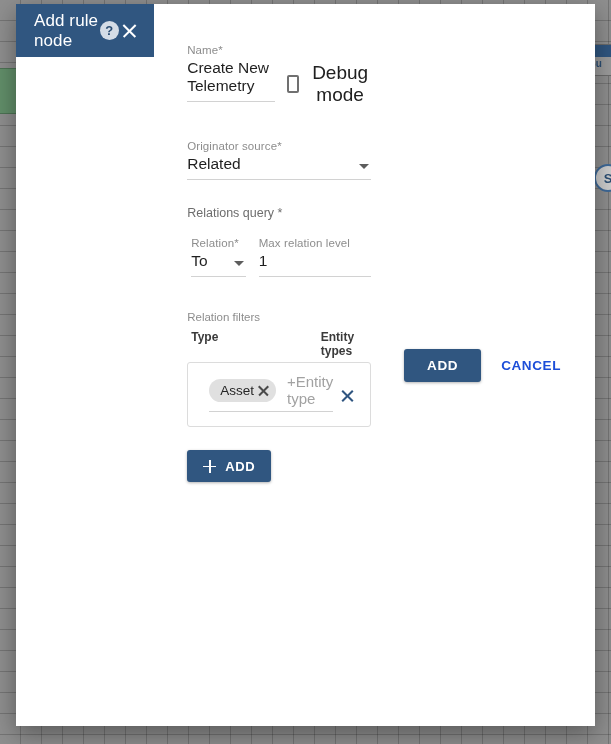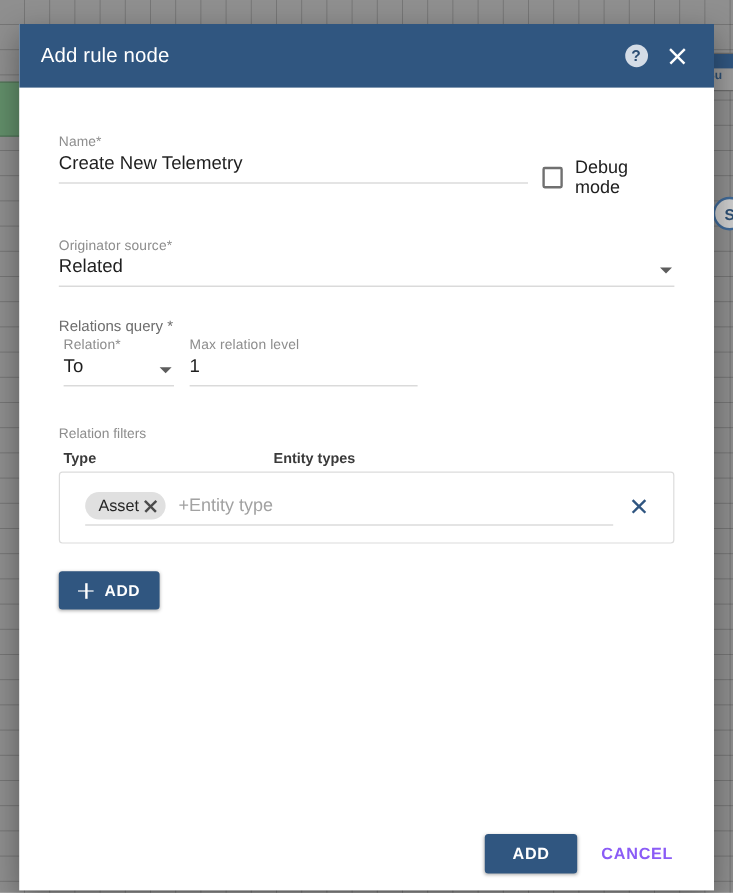--- a/index.html
+++ b/index.html
@@ -69,27 +69,27 @@
     display: flex;
     align-items: center;
     justify-content: center;
     box-sizing: border-box;
   }
 
   
   #dialog {
     position: absolute;
     left: 16px;
-    top: 20px;
+    top: 4px;
     width: 579px;
     height: 722px;
     background: #ffffff;
     box-shadow: 0 8px 24px rgba(0,0,0,0.38);
     display: flex;
-    flex-direction: column;
+    flex-direction: row;
     overflow: hidden;
   }
 
   .dlg-header {
     height: 53px;
     flex: 0 0 53px;
     background: #305680;
     display: flex;
     align-items: center;
     padding: 0 14px 0 18px;
@@ -175,41 +175,42 @@
   .checkbox-box {
     width: 18px;
     height: 18px;
     border: 2px solid #707070;
     border-radius: 2px;
     box-sizing: border-box;
     cursor: pointer;
   }
   .debug-label {
     margin-left: 10px;
-    font-size: 15px;
+    font-size: 19px;
     color: #202020;
+    text-align: center;
   }
 
   .section-gap-lg { height: 34px; }
   .section-gap-md { height: 26px; }
 
   .select-arrow {
     position: absolute;
     right: 2px;
     bottom: 10px;
     width: 0; height: 0;
     border-left: 5px solid transparent;
     border-right: 5px solid transparent;
     border-top: 5px solid #5d5d5d;
   }
 
   .group-title {
     font-size: 12.5px;
     color: #6d6d6d;
-    margin-bottom: 3px;
+    margin-bottom: 17px;
   }
 
   .rel-row {
     display: flex;
     padding-left: 4px;
   }
   .dir-col { width: 92px; }
   .lvl-col { width: 190px; margin-left: 13px; }
 
   .filters-title {
@@ -362,21 +363,21 @@
     min-width: 77px;
     font-size: 13.5px;
     font-weight: bold;
     letter-spacing: 0.6px;
     cursor: pointer;
     box-shadow: 0 1px 3px rgba(0,0,0,0.3);
     font-family: "Liberation Sans", sans-serif;
   }
   .btn-flat {
     background: transparent;
-    color: #8b5cf6;
+    color: #1d4ed8;
     border: none;
     height: 33px;
     padding: 0 12px;
     font-size: 13.5px;
     font-weight: bold;
     letter-spacing: 0.6px;
     cursor: pointer;
     font-family: "Liberation Sans", sans-serif;
   }
 </style>

